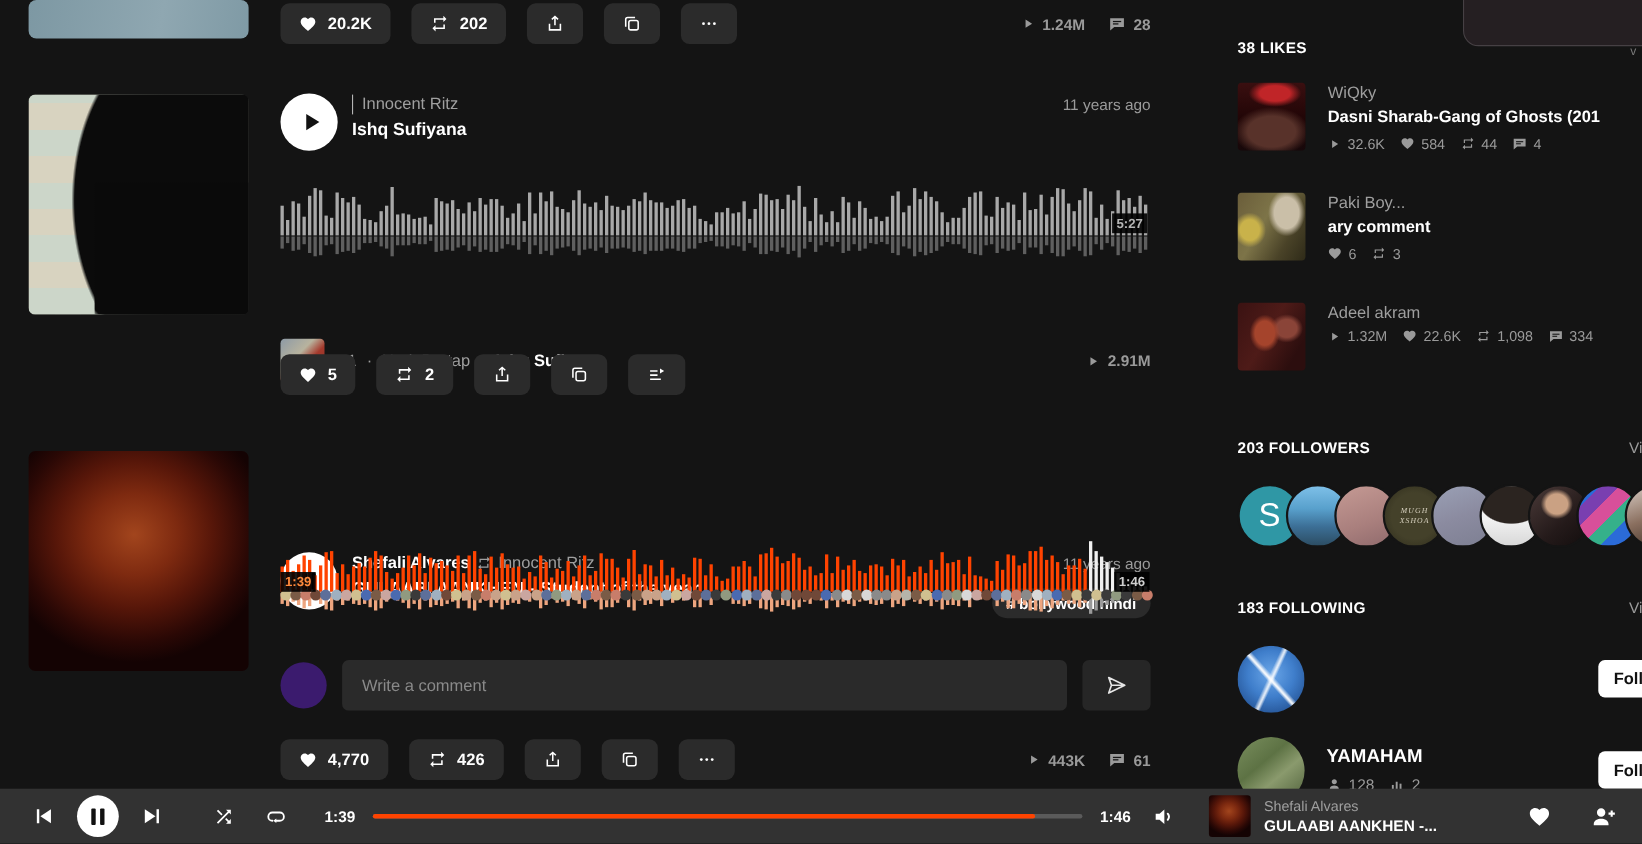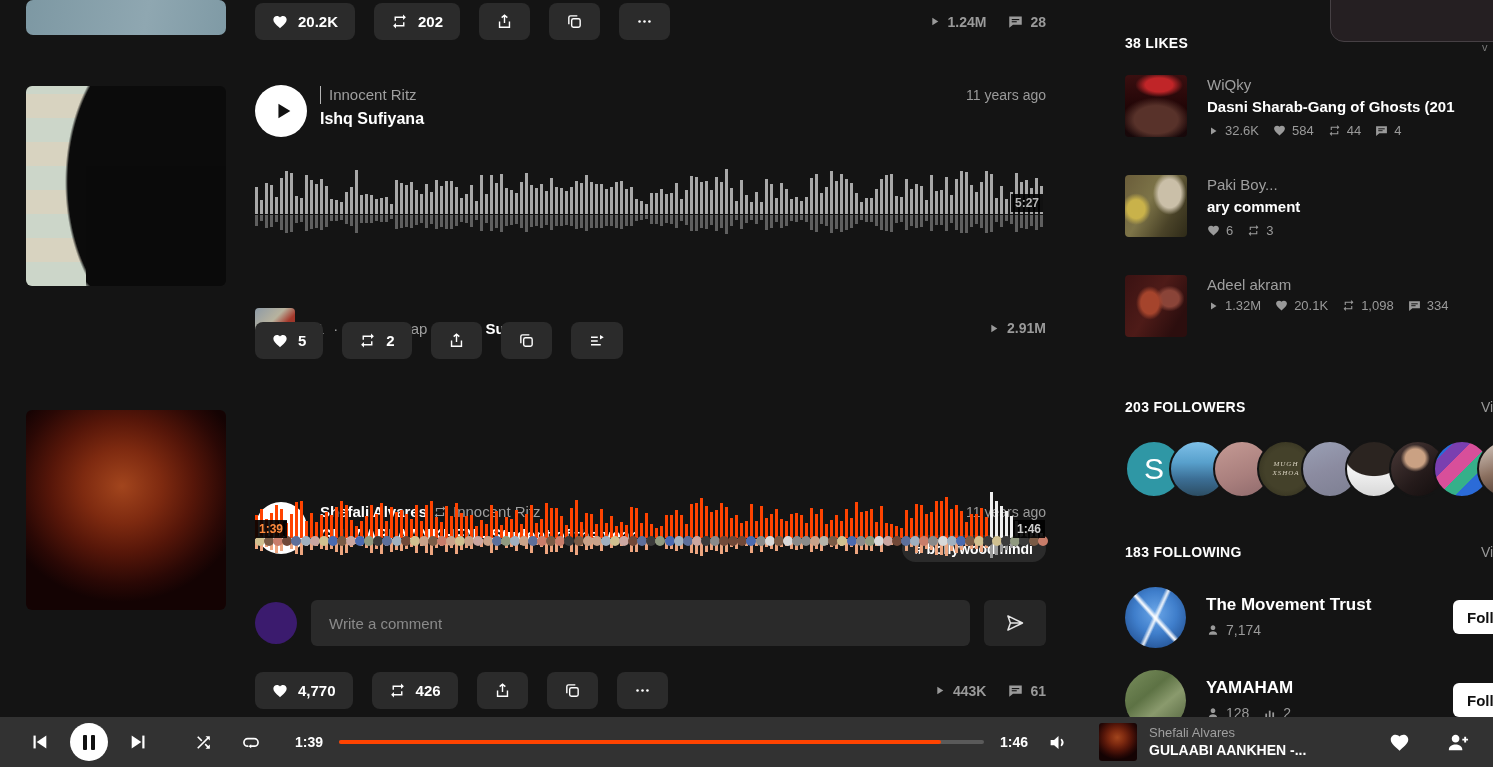--- a/index.html
+++ b/index.html
@@ -1160,21 +1160,21 @@
         <span class="stat">
             <svg width="12" height="12" viewBox="0 0 24 24">
               <path d="M8 5v14l11-7z"></path>
             </svg>
             <span>1.32M</span>
           </span>
         <span class="stat">
             <svg width="13" height="13" viewBox="0 0 24 24">
               <path d="M12 21.35l-1.45-1.32C5.4 15.36 2 12.28 2 8.5 2 5.42 4.42 3 7.5 3c1.74 0 3.41.81 4.5 2.09C13.09 3.81 14.76 3 16.5 3 19.58 3 22 5.42 22 8.5c0 3.78-3.4 6.86-8.55 11.54L12 21.35z"></path>
             </svg>
-            <span>20.1K</span>
+            <span>22.6K</span>
           </span>
         <span class="stat">
             <svg width="13" height="13" viewBox="0 0 24 24">
               <path d="M7 7h10v3l4-4-4-4v3H5v6h2V7zm10 10H7v-3l-4 4 4 4v-3h12v-6h-2v4z"></path>
             </svg>
             <span>1,098</span>
           </span>
         <span class="stat">
             <svg width="13" height="13" viewBox="0 0 24 24">
               <path d="M2 4h20v13H8l-6 5V4z"></path>
@@ -1204,29 +1204,20 @@
     <div class="fav fa7"></div>
     <div class="fav fa8"></div>
     <div class="fav fa9"></div>
   </div>
 
   <div class="sb-h" style="top:544px;">183 FOLLOWING</div>
   <span class="viewall" style="top:544px;">View all</span>
 
   <div class="folrow" style="top:587px;">
     <div class="folav fol-tmt"></div>
-    <div>
-      <div class="folname">The Movement Trust</div>
-      <div class="folstats">
-        <svg width="14" height="14" viewBox="0 0 24 24">
-            <path d="M12 12c2.2 0 4-1.8 4-4s-1.8-4-4-4-4 1.8-4 4 1.8 4 4 4zm0 2c-3.3 0-7 1.7-7 5v1h14v-1c0-3.3-3.7-5-7-5z"></path>
-          </svg>
-        <span>7,174</span>
-      </div>
-    </div>
     <button class="folbtn" style="top:13px;">Follow</button>
   </div>
 
   <div class="folrow" style="top:670px;">
     <div class="folav fol-yam"></div>
     <div>
       <div class="folname">YAMAHAM</div>
       <div class="folstats">
         <svg width="14" height="14" viewBox="0 0 24 24">
             <path d="M12 12c2.2 0 4-1.8 4-4s-1.8-4-4-4-4 1.8-4 4 1.8 4 4 4zm0 2c-3.3 0-7 1.7-7 5v1h14v-1c0-3.3-3.7-5-7-5z"></path>

